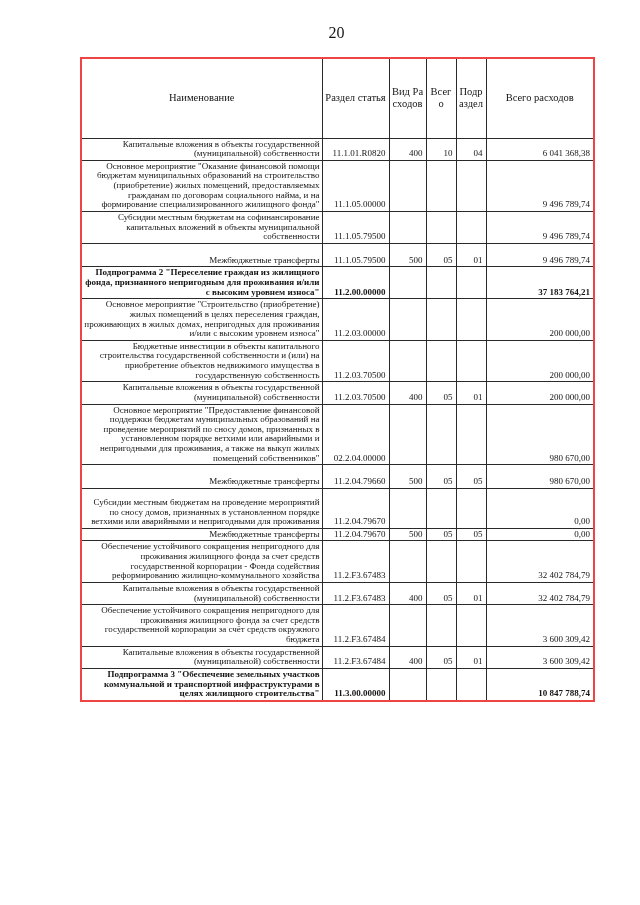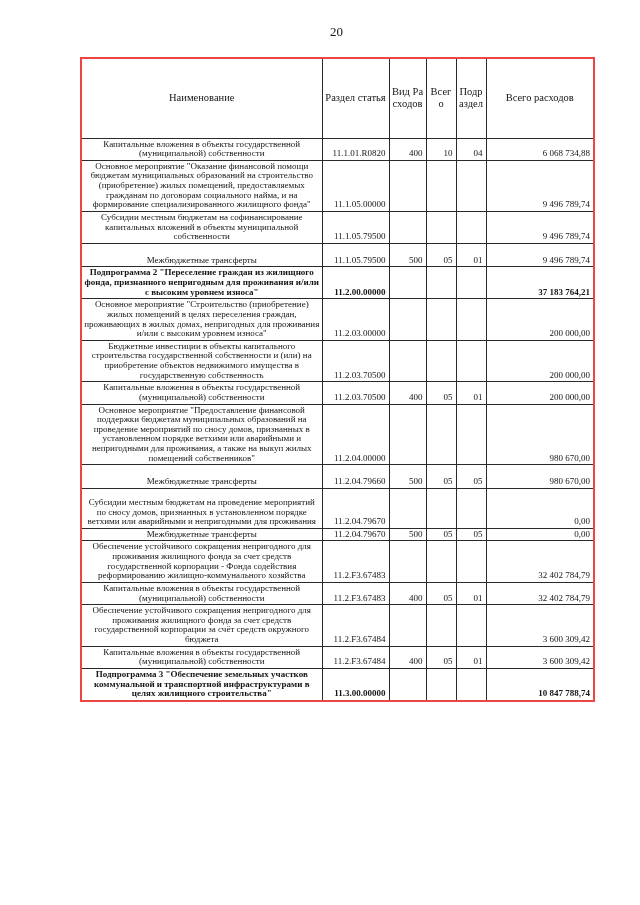--- a/index.html
+++ b/index.html
@@ -8,21 +8,21 @@
     background: #ffffff;
     color: #151515;
     font-family: "Liberation Serif", "DejaVu Serif", serif;
     position: relative;
     overflow: hidden;
   }
   .page-number {
     position: absolute;
     top: 24px; left: 80px; width: 513px;
     text-align: center;
-    font-size: 13px;
+    font-size: 16px;
   }
   table.budget-table {
     position: absolute;
     left: 80px; top: 57px;
     width: 513px;
     border-collapse: collapse;
     table-layout: fixed;
     border: 2px solid #ef4444;
   }
   th, td { border: 1px solid #2a2a2a; }
@@ -37,21 +37,21 @@
     overflow-wrap: break-word;
   }
   th.narrow { word-break: break-all; }
   td {
     font-size: 9px;
     line-height: 1.07;
     vertical-align: bottom;
     padding: 1px 2px 1px 2px;
     overflow-wrap: break-word;
   }
-  td.c-name { text-align: center; }
+  td.c-name { text-align: right; }
   td.c-num  { text-align: right; padding-right: 3px; }
   tr.bold td { font-weight: bold; }
   tr.pad-sm td { padding-top: 12px; }
   tr.pad-xs td { padding-top: 9px; }
 </style>
 </head>
 <body>
 
 <div class="page">
   <div class="page-number">20</div>
@@ -75,21 +75,21 @@
         <th>Всего расходов</th>
       </tr>
     </thead>
     <tbody id="table-body">
         <tr>
           <td class="c-name">Капитальные вложения в объекты государственной (муниципальной) собственности</td>
           <td class="c-num">11.1.01.R0820</td>
           <td class="c-num">400</td>
           <td class="c-num">10</td>
           <td class="c-num">04</td>
-          <td class="c-num">6 068 734,88</td>
+          <td class="c-num">6 041 368,38</td>
         </tr>
         <tr>
           <td class="c-name">Основное мероприятие "Оказание финансовой помощи бюджетам муниципальных образований на строительство (приобретение) жилых помещений, предоставляемых гражданам по договорам социального найма, и на формирование специализированного жилищного фонда"</td>
           <td class="c-num">11.1.05.00000</td>
           <td class="c-num"></td>
           <td class="c-num"></td>
           <td class="c-num"></td>
           <td class="c-num">9 496 789,74</td>
         </tr>
         <tr>
@@ -135,21 +135,21 @@
         <tr>
           <td class="c-name">Капитальные вложения в объекты государственной (муниципальной) собственности</td>
           <td class="c-num">11.2.03.70500</td>
           <td class="c-num">400</td>
           <td class="c-num">05</td>
           <td class="c-num">01</td>
           <td class="c-num">200 000,00</td>
         </tr>
         <tr>
           <td class="c-name">Основное мероприятие "Предоставление финансовой поддержки бюджетам муниципальных образований на проведение мероприятий по сносу домов, признанных в установленном порядке ветхими или аварийными и непригодными для проживания, а также на выкуп жилых помещений собственников"</td>
-          <td class="c-num">11.2.04.00000</td>
+          <td class="c-num">02.2.04.00000</td>
           <td class="c-num"></td>
           <td class="c-num"></td>
           <td class="c-num"></td>
           <td class="c-num">980 670,00</td>
         </tr>
         <tr class="pad-sm">
           <td class="c-name">Межбюджетные трансферты</td>
           <td class="c-num">11.2.04.79660</td>
           <td class="c-num">500</td>
           <td class="c-num">05</td>

